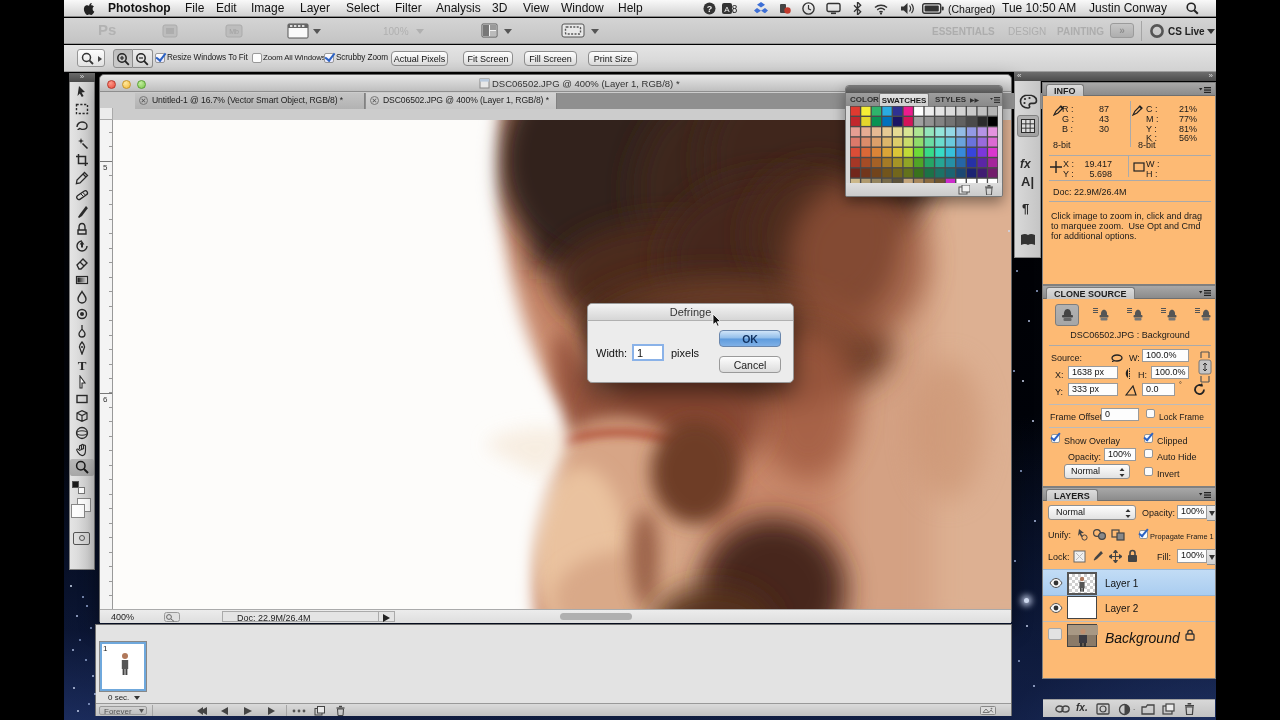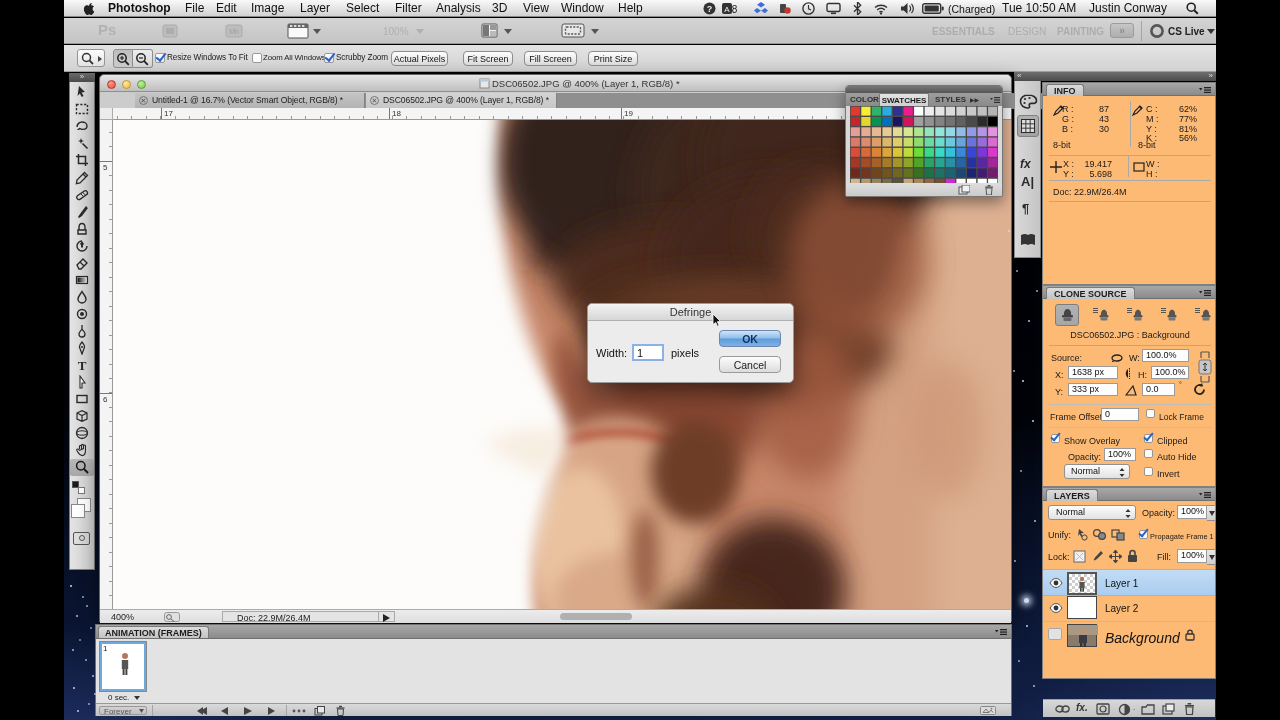--- a/index.html
+++ b/index.html
@@ -407,29 +407,20 @@
         </svg>
       <span class="abs" style="left:392px;top:3px;font-size:9.5px">DSC06502.JPG @ 400% (Layer 1, RGB/8) *</span>
     </div>
     <div id="tabstrip" class="abs">
       <div class="ptab" style="left:0;width:230px;background:linear-gradient(#c4c4c4,#b2b2b2);border-right:1px solid #818181">
         <span class="x">✕</span>Untitled-1 @ 16.7% (Vector Smart Object, RGB/8) *</div>
       <div class="ptab" style="left:231px;width:191px;background:linear-gradient(#d3d3d3,#c6c6c6);border-right:1px solid #818181">
         <span class="x">✕</span>DSC06502.JPG @ 400% (Layer 1, RGB/8) *</div>
     </div>
     <div id="rulcorner" class="abs"></div>
-    <div id="hruler" class="abs">
-      <div class="tick" style="left:48px;top:0;width:1px;height:12px"></div>
-      <div class="tick" style="left:276px;top:0;width:1px;height:12px"></div>
-      <div class="tick" style="left:508px;top:0;width:1px;height:12px"></div>
-      <div class="tick" style="left:740px;top:0;width:1px;height:12px"></div>
-      <span class="rnum" style="left:51px;top:1px">17</span>
-      <span class="rnum" style="left:279px;top:1px">18</span>
-      <span class="rnum" style="left:511px;top:1px">19</span>
-    </div>
     <div id="vruler" class="abs">
       <div class="tick" style="left:0;top:41px;width:13px;height:1px"></div>
       <div class="tick" style="left:0;top:273px;width:13px;height:1px"></div>
       <span class="rnum" style="left:3px;top:43px">5</span>
       <span class="rnum" style="left:3px;top:275px">6</span>
     </div>
     <div id="canvas" class="abs">
       <svg width="898" height="489" viewBox="0 0 898 489">
         <defs>
           <filter id="b14" x="-60%" y="-60%" width="220%" height="220%">
@@ -709,21 +700,21 @@
       <span class="lbl" style="left:40px;top:31px;width:26px;text-align:right">43</span>
     <span class="lbl" style="left:19px;top:41px">B :</span>
       <span class="lbl" style="left:40px;top:41px;width:26px;text-align:right">30</span>
     <span class="lbl" style="left:10px;top:57px">8-bit</span>
     <div class="abs" style="left:87px;top:18px;width:1px;height:46px;background:#aaa"></div>
     <svg class="abs" style="left:89px;top:22px" width="11" height="11" viewBox="0 0 11 11">
         <path d="M1 10l2-4 5-5 2 2-5 5z" fill="none" stroke="#222" stroke-width="1.2"></path>
         <path d="M7 1l3 3" stroke="#222" stroke-width="1.2"></path>
       </svg>
     <span class="lbl" style="left:103px;top:21px">C :</span>
-      <span class="lbl" style="left:126px;top:21px;width:28px;text-align:right">62%</span>
+      <span class="lbl" style="left:126px;top:21px;width:28px;text-align:right">21%</span>
     <span class="lbl" style="left:103px;top:31px">M :</span>
       <span class="lbl" style="left:126px;top:31px;width:28px;text-align:right">77%</span>
     <span class="lbl" style="left:103px;top:41px">Y :</span>
       <span class="lbl" style="left:126px;top:41px;width:28px;text-align:right">81%</span>
     <span class="lbl" style="left:103px;top:50px">K :</span>
       <span class="lbl" style="left:126px;top:50px;width:28px;text-align:right">56%</span>
     <span class="lbl" style="left:95px;top:57px">8-bit</span>
     <div class="abs" style="left:6px;top:72px;width:162px;height:1px;background:#aaa"></div>
     <svg class="abs" style="left:7px;top:78px" width="12" height="12" viewBox="0 0 12 12">
         <path d="M6 0v12M0 6h12" stroke="#222" stroke-width="1.4"></path>
@@ -734,20 +725,21 @@
     <span class="lbl" style="left:20px;top:86px">Y :</span>
       <span class="lbl" style="left:37px;top:86px;width:32px;text-align:right">5.698</span>
     <svg class="abs" style="left:90px;top:79px" width="12" height="10" viewBox="0 0 12 10">
         <rect x="1" y="1" width="10" height="8" fill="none" stroke="#222" stroke-width="1.2"></rect>
       </svg>
     <span class="lbl" style="left:103px;top:76px">W :</span>
     <span class="lbl" style="left:103px;top:86px">H :</span>
     <div class="abs" style="left:6px;top:97px;width:162px;height:1px;background:#aaa"></div>
     <span class="lbl" style="left:10px;top:104px">Doc: 22.9M/26.4M</span>
     <div class="abs" style="left:6px;top:118px;width:162px;height:1px;background:#aaa"></div>
+    <span class="lbl" style="left:8px;top:128px;width:160px;line-height:10px">Click image to zoom in, click and drag to marquee zoom.&nbsp; Use Opt and Cmd for additional options.</span>
   </div>
   <div id="clonepanel" class="panel" style="top:285px; height:202px;">
     <div class="phdr">
         <div class="ptabhdr">CLONE SOURCE</div>
       <svg class="pmenu" viewBox="0 0 12 6">
           <path d="M0 1h3.4L1.7 3.4z" fill="#222"></path>
           <rect x="5" y="0" width="7" height="1.3" fill="#222"></rect>
           <rect x="5" y="2.4" width="7" height="1.3" fill="#222"></rect>
           <rect x="5" y="4.8" width="7" height="1.3" fill="#222"></rect>
         </svg>
@@ -985,29 +977,20 @@
           <rect x="4" y="1" width="8" height="7" fill="#ececec" stroke="#444" stroke-width="1.2"></rect>
         </svg>
       <svg style="position:absolute;left:141px;top:2px" width="11" height="13" viewBox="0 0 11 13">
           <rect x="1" y="3" width="9" height="1.4" fill="#444"></rect>
           <path d="M2 5h7l-.6 7.5H2.6z" fill="none" stroke="#444" stroke-width="1.2"></path>
           <rect x="3.6" y="1" width="3.6" height="1.6" fill="#444"></rect>
         </svg>
     </div>
   </div>
   <div id="animpanel" class="abs">
-    <div class="abs" style="left:0;top:0;width:915px;height:14px;background:linear-gradient(#a8a8a8,#8b8b8b);border-bottom:1px solid #6f6f6f">
-      <div class="ptabhdr" style="left:2px;padding:0 6px">ANIMATION (FRAMES)</div>
-      <svg class="pmenu" style="top:4px" viewBox="0 0 12 6">
-          <path d="M0 1h3.4L1.7 3.4z" fill="#222"></path>
-          <rect x="5" y="0" width="7" height="1.3" fill="#222"></rect>
-          <rect x="5" y="2.4" width="7" height="1.3" fill="#222"></rect>
-          <rect x="5" y="4.8" width="7" height="1.3" fill="#222"></rect>
-        </svg>
-      </div>
     <div class="abs" style="left:4px;top:17px;width:46px;height:49px;background:#fff;border:2px solid #6fa8dc;box-shadow:0 0 0 1px #888">
       <span style="position:absolute;left:1px;top:0;font-size:8px;color:#222">1</span>
       <svg style="position:absolute;left:17px;top:8px" width="12" height="24" viewBox="0 0 12 24">
           <circle cx="6" cy="4" r="3" fill="#b0785a"></circle>
           <rect x="2.8" y="8" width="6.4" height="9" fill="#555"></rect>
           <rect x="3.6" y="17" width="2" height="6" fill="#444"></rect>
           <rect x="6.4" y="17" width="2" height="6" fill="#444"></rect>
         </svg>
     </div>
     <span class="abs" style="left:12px;top:68px;font-size:8px;color:#222">0 sec.</span>

